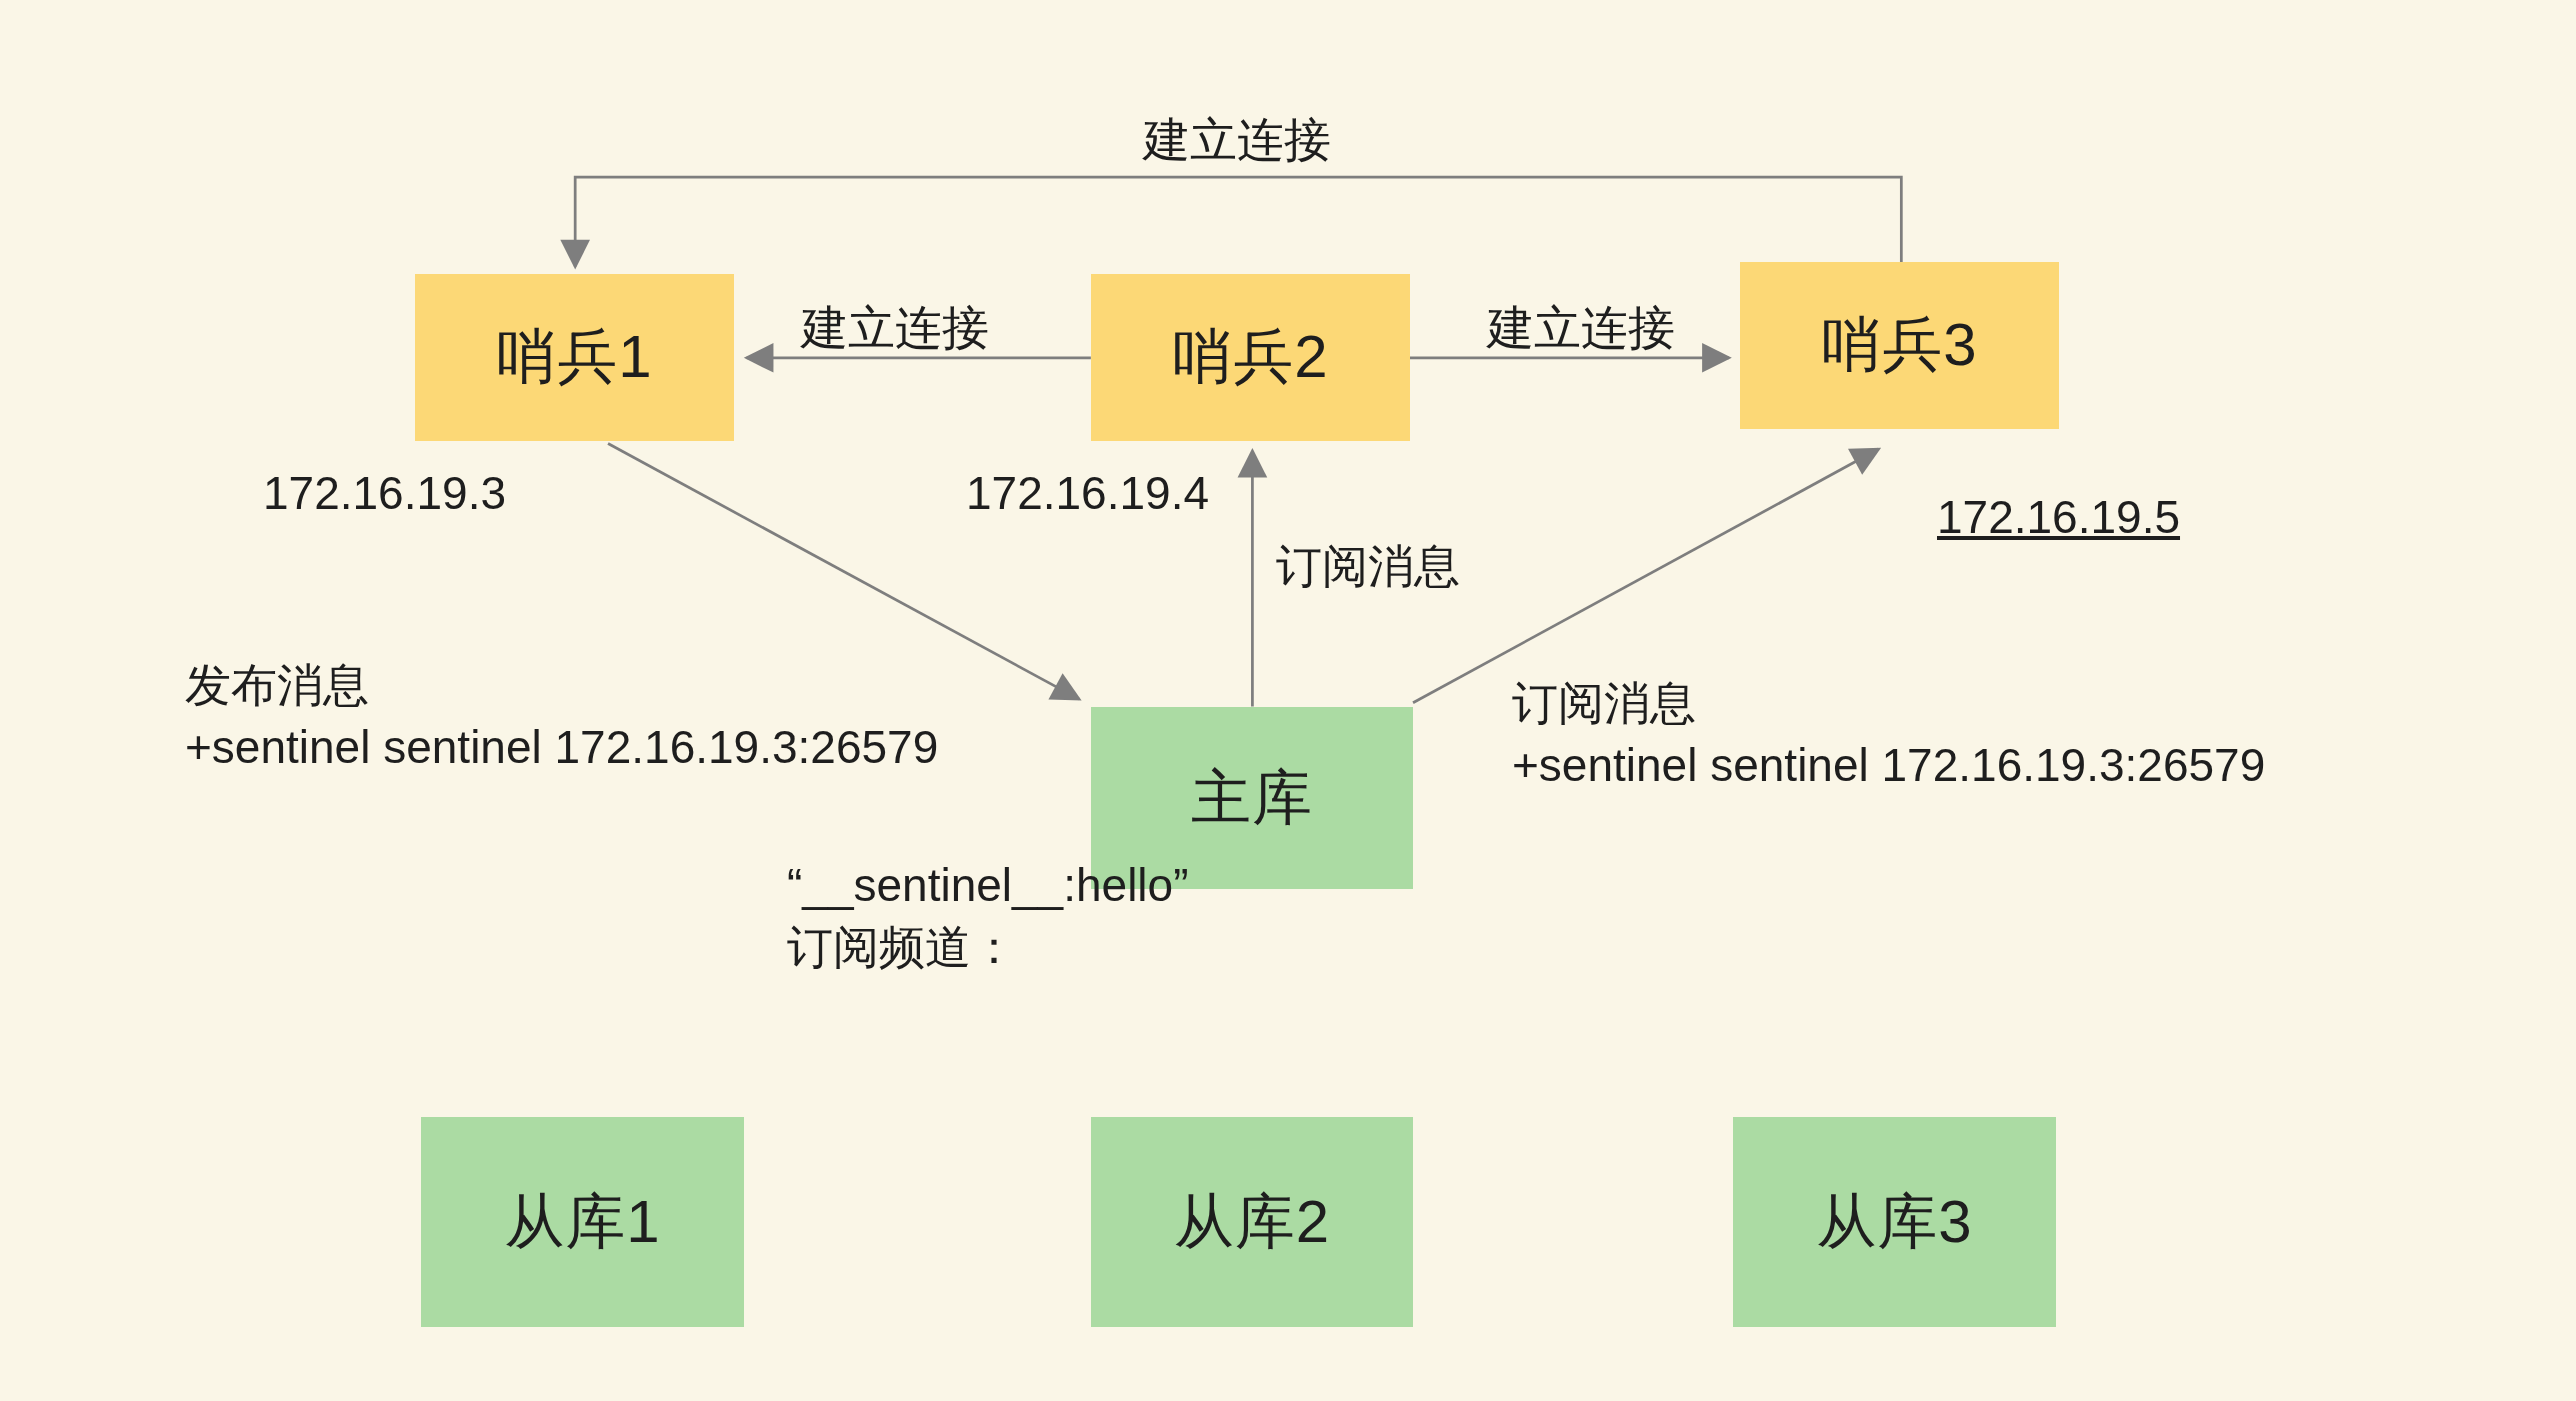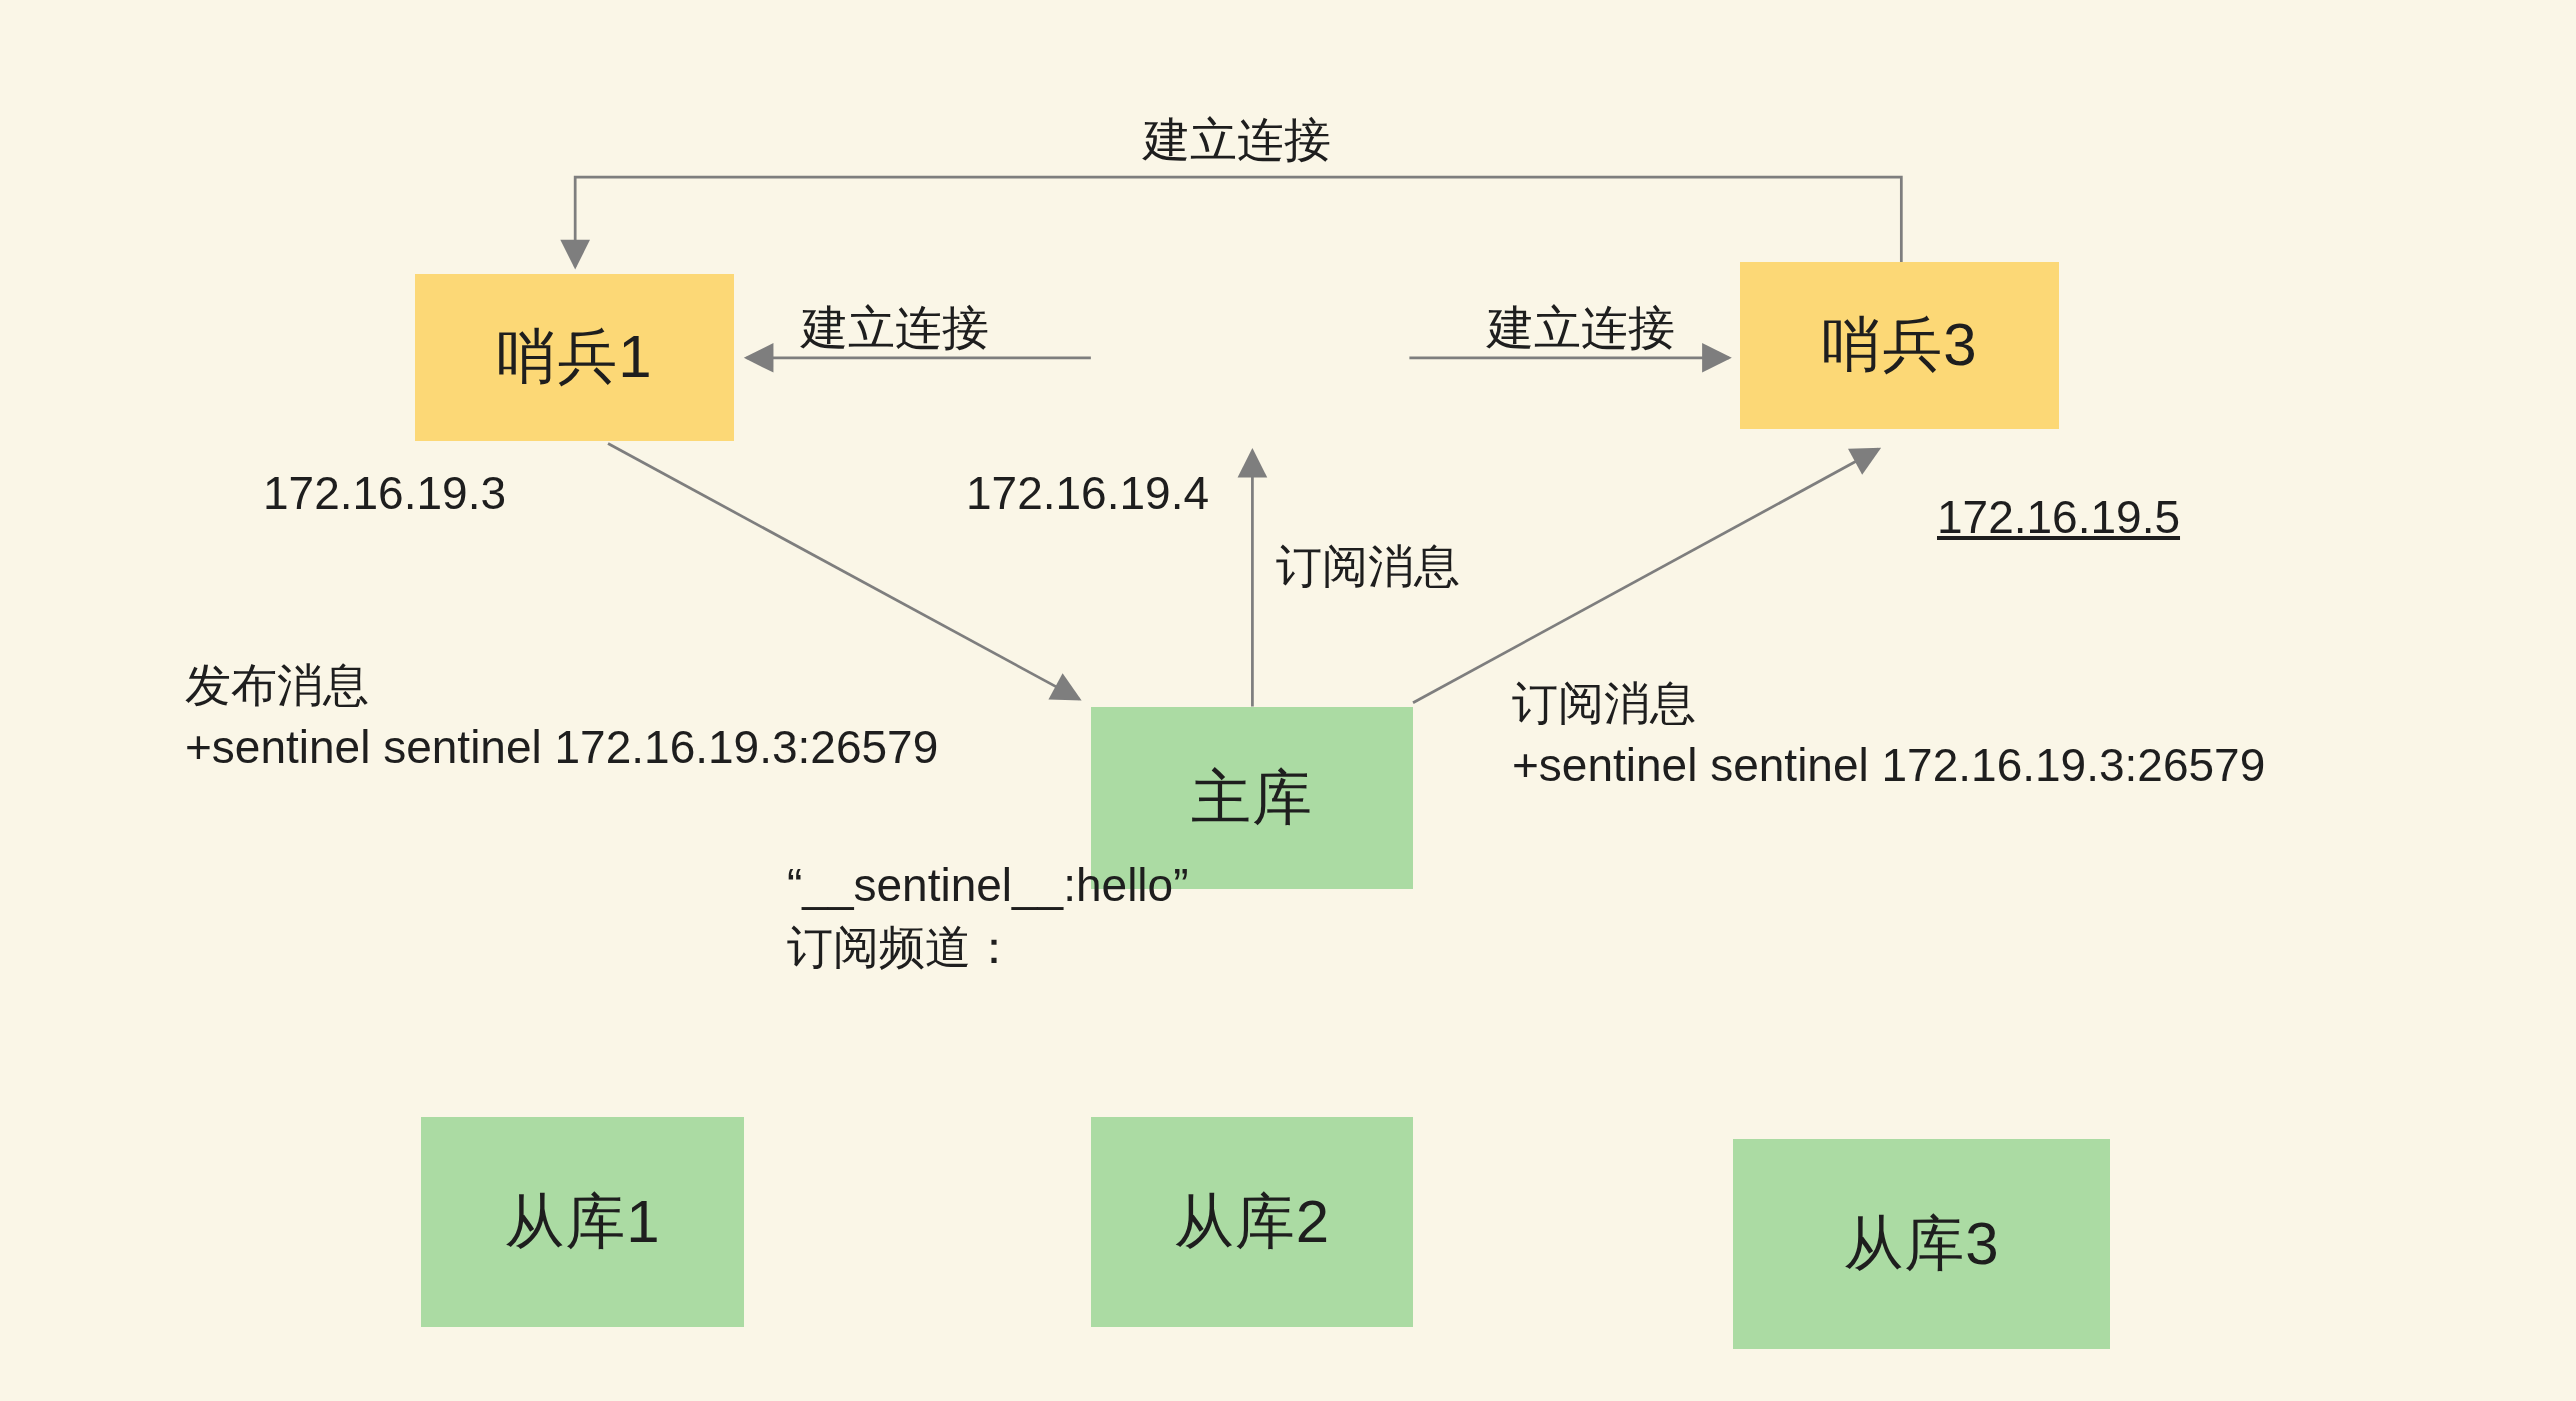--- a/index.html
+++ b/index.html
@@ -26,21 +26,21 @@
     letter-spacing: 0.9px;
   }
   .sentinel { background: #FCD876; width: 319px; height: 167px; }
   .db       { background: #ABDBA3; }
   #sentinel1 { left: 415px;  top: 274px; }
   #sentinel2 { left: 1091px; top: 274px; }
   #sentinel3 { left: 1740px; top: 262px; }
   #master    { left: 1091px; top: 707px;  width: 322px; height: 182px; }
   #slave1    { left: 421px;  top: 1117px; width: 323px; height: 210px; }
   #slave2    { left: 1091px; top: 1117px; width: 322px; height: 210px; }
-  #slave3    { left: 1733px; top: 1117px; width: 377px; height: 210px; margin-top: 22px; }
+  #slave3    { left: 1733px; top: 1117px; width: 323px; height: 210px; }
 
   .lbl {
     position: absolute;
     font-size: 46px;
     white-space: nowrap;
     line-height: 1.35;
   }
   .lbl.center { transform: translateX(-50%); font-size: 47px; }
   #lbl-connect-top   { left: 1237px; top: 108px; }
   #lbl-connect-left  { left: 895px;  top: 296px; }
@@ -75,20 +75,23 @@
     <line x1="666" y1="486" x2="1182" y2="766" stroke="#7E7E7E" stroke-width="3" marker-end="url(#arrow)"></line>
 
     <line x1="1372" y1="774" x2="1372" y2="494" stroke="#7E7E7E" stroke-width="3" marker-end="url(#arrow)"></line>
 
     <line x1="1548" y1="770" x2="2058" y2="492" stroke="#7E7E7E" stroke-width="3" marker-end="url(#arrow)"></line>
   </svg>
 
   <div class="node sentinel" id="sentinel1">
     <span>哨兵1</span>
   </div>
+  <div class="node sentinel" id="sentinel2">
+    <span>哨兵2</span>
+  </div>
   <div class="node sentinel" id="sentinel3">
     <span>哨兵3</span>
   </div>
   <div class="node db" id="master">
     <span>主库</span>
   </div>
   <div class="node db" id="slave1">
     <span>从库1</span>
   </div>
   <div class="node db" id="slave2">

